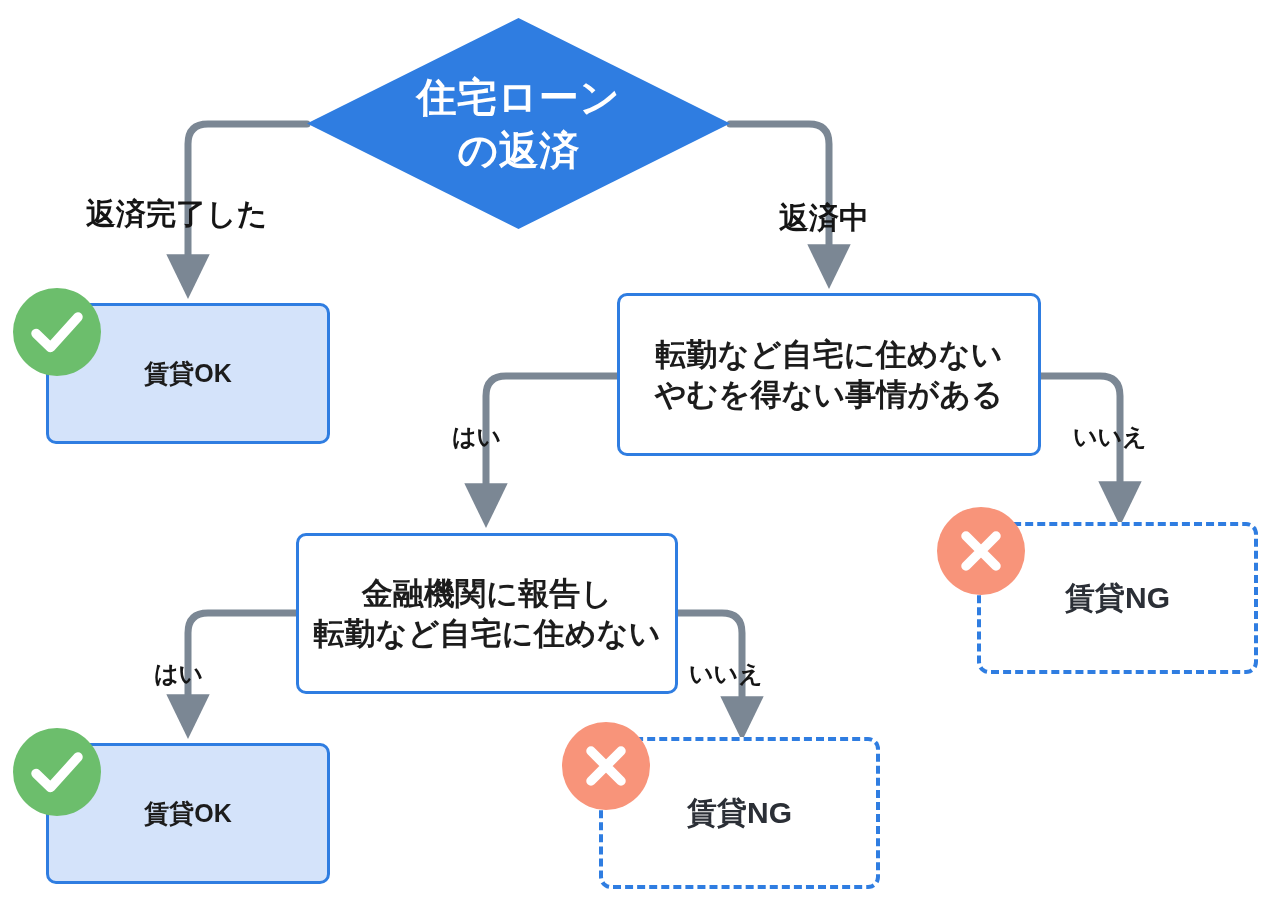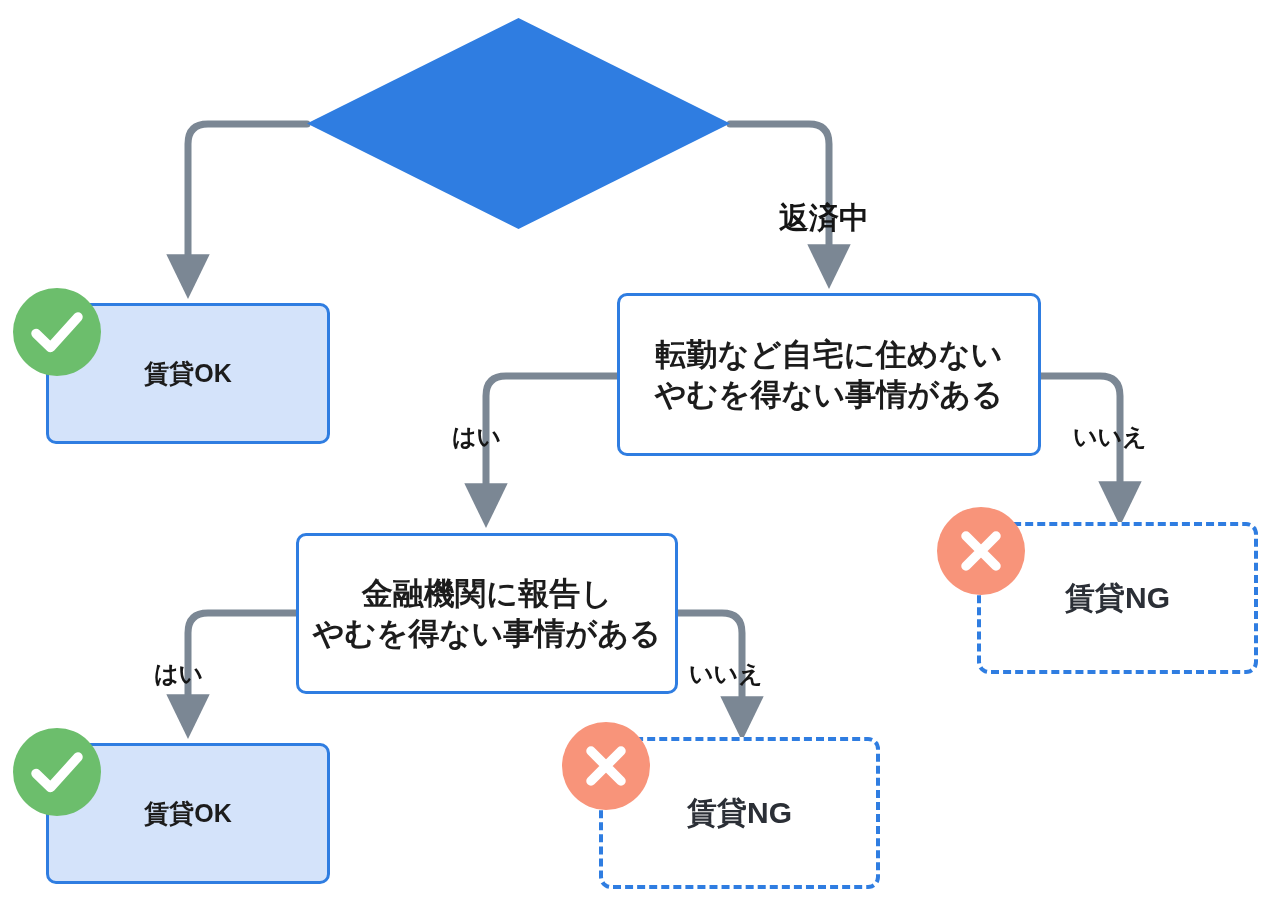--- a/index.html
+++ b/index.html
@@ -136,22 +136,25 @@
 
     <path d="M296,613 L208,613 Q188,613 188,633 L188,716" fill="none" stroke="#7b8794" stroke-width="7" stroke-linecap="round" marker-end="url(#arrowhead)"></path>
 
     <path d="M678,613 L722,613 Q742,613 742,633 L742,718" fill="none" stroke="#7b8794" stroke-width="7" stroke-linecap="round" marker-end="url(#arrowhead)"></path>
   </svg>
 
   <div class="diamond" style="left:307px; top:18px; width:423px; height:211px;">
     <svg class="diamond-shape" viewBox="0 0 423 211" preserveAspectRatio="none" xmlns="http://www.w3.org/2000/svg">
       <path d="M211.5,0 L423,105.5 L211.5,211 L0,105.5 Z" fill="#2f7de1"></path>
     </svg>
-  </div>
-
+    <span class="diamond-label">住宅ローン
+の返済</span>
+  </div>
+
+  <span class="edge-label lg" style="left:86px; top:199px;">返済完了した</span>
 
   <span class="edge-label lg" style="left:779px; top:203px;">返済中</span>
 
   <span class="edge-label" style="left:452px; top:425px;">はい</span>
 
   <span class="edge-label" style="left:1073px; top:425px;">いいえ</span>
 
   <span class="edge-label" style="left:154px; top:662px;">はい</span>
 
   <span class="edge-label" style="left:689px; top:662px;">いいえ</span>
@@ -176,21 +179,21 @@
   </div>
   <span class="badge" style="left:937px; top:507px; width:88px; height:88px;">
     <svg viewBox="0 0 88 88" width="88" height="88" xmlns="http://www.w3.org/2000/svg">
       <circle cx="44" cy="44" r="44" fill="#f8947a"></circle>
       <path d="M29,29 L59,59 M59,29 L29,59" fill="none" stroke="#ffffff" stroke-width="9.5" stroke-linecap="round"></path>
     </svg>
   </span>
 
   <div class="node question" style="left:296px; top:533px; width:382px; height:161px;">
     <span class="node-label">金融機関に報告し
-やむを得ない事情がある</span>
+転勤など自宅に住めない</span>
   </div>
 
   <div class="node result-ok" style="left:46px; top:743px; width:284px; height:141px;">
     <span class="node-label">賃貸OK</span>
   </div>
   <span class="badge" style="left:13px; top:728px; width:88px; height:88px;">
     <svg viewBox="0 0 88 88" width="88" height="88" xmlns="http://www.w3.org/2000/svg">
       <circle cx="44" cy="44" r="44" fill="#6cbe6c"></circle>
       <path d="M23,45.5 L37.5,59.5 L65,29" fill="none" stroke="#ffffff" stroke-width="9.5" stroke-linecap="round" stroke-linejoin="round"></path>
     </svg>

